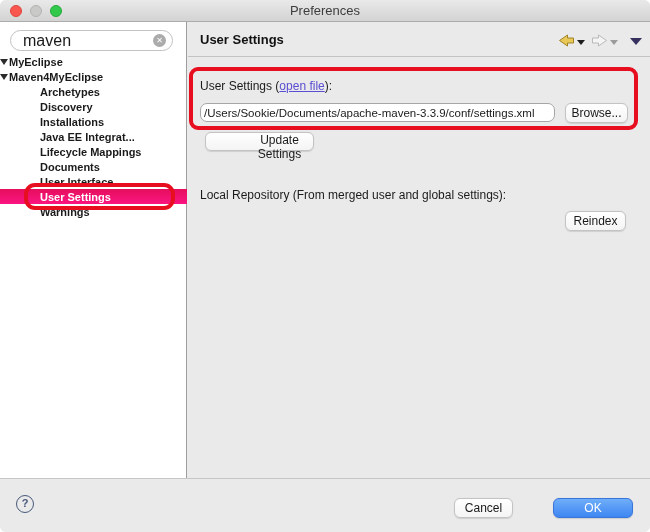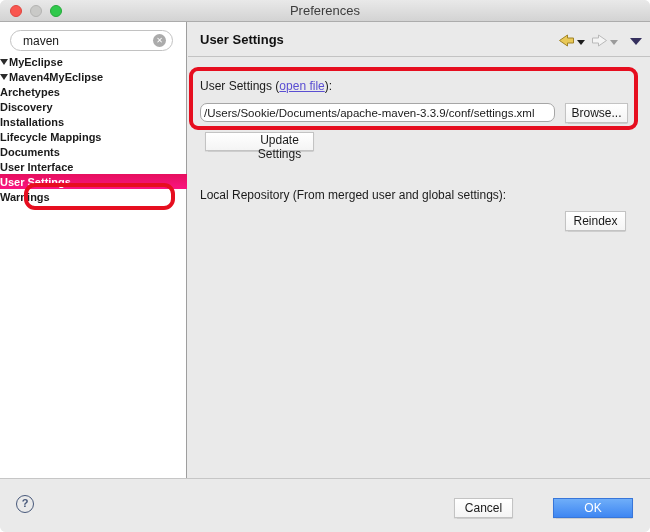--- a/index.html
+++ b/index.html
@@ -28,35 +28,35 @@
     position:absolute; left:0; top:22px; width:187px; height:456px;
     background:#FFFFFF; border-right:1px solid #9E9E9E;
   }
   .search-box {
     position:absolute; left:10px; top:8px; width:163px; height:21px;
     background:#fff; border:1px solid #C2C2C2; border-radius:11px;
   }
   .search-box input {
     position:absolute; left:12px; top:1px; width:128px; height:17px;
     border:none; outline:none; background:transparent;
-    font-family:"Liberation Sans", sans-serif; font-size:12px; color:#1A1A1A;
+    font-family:"Liberation Sans", sans-serif; font-size:16px; color:#1A1A1A;
   }
   .clear-btn {
     position:absolute; right:6px; top:3px; width:13px; height:13px;
     background:#ABABAB; border-radius:50%; color:#fff; font-size:8px;
     line-height:13px; text-align:center; cursor:pointer;
   }
   .tree { position:absolute; left:0; top:32px; width:187px; }
   .tree-row {
     position:relative; height:15px; display:flex; align-items:center;
     font-size:11px; font-weight:bold; color:#1A1A1A; white-space:nowrap; cursor:default;
   }
   .tree-row.d0 { padding-left:0; }
   .tree-row.d1 { }
-  .tree-row.d2 { }
+  .tree-row.d2 { padding-left:40px; }
   .disc {
     width:0; height:0; margin:0 1px 0 0;
     border-left:4.5px solid transparent; border-right:4.5px solid transparent;
     border-top:6px solid #2B2B2B; flex:0 0 auto;
   }
   .tree-row.selected {
     background:linear-gradient(#E60F5E,#FA1480);
     color:#FFFFFF;
   }
   
@@ -78,21 +78,21 @@
   
   .label { position:absolute; font-size:12px; color:#1B1B1B; white-space:nowrap; }
   .link { color:#5A4ED2; text-decoration:underline; cursor:pointer; }
   .tfield {
     position:absolute; height:19px; background:#fff; border:1px solid #A6A6A6;
     border-radius:7px; font-family:"Liberation Sans", sans-serif;
     font-size:11.5px; color:#1A1A1A; padding:0 3px; outline:none;
   }
   .btn {
     position:absolute; background:linear-gradient(#FFFFFF,#F4F4F4);
-    border:1px solid #C3C3C3; border-radius:0;
+    border:1px solid #C3C3C3; border-radius:6px;
     font-family:"Liberation Sans", sans-serif; font-size:12px; color:#1A1A1A;
     text-align:center; cursor:pointer; box-shadow:0 0.5px 1px rgba(0,0,0,0.12);
   }
   
   .annot {
     position:absolute; border:4px solid #E60E1F; border-radius:9px;
     pointer-events:none; background:transparent;
   }
   
   .bottom-bar {
@@ -137,20 +137,23 @@
         <span>Maven4MyEclipse</span>
       </div>
       <div class="tree-row d2">
         <span>Archetypes</span>
       </div>
       <div class="tree-row d2">
         <span>Discovery</span>
       </div>
       <div class="tree-row d2">
         <span>Installations</span>
+      </div>
+      <div class="tree-row d2">
+        <span>Java EE Integrat...</span>
       </div>
       <div class="tree-row d2">
         <span>Lifecycle Mappings</span>
       </div>
       <div class="tree-row d2">
         <span>Documents</span>
       </div>
       <div class="tree-row d2">
         <span>User Interface</span>
       </div>

